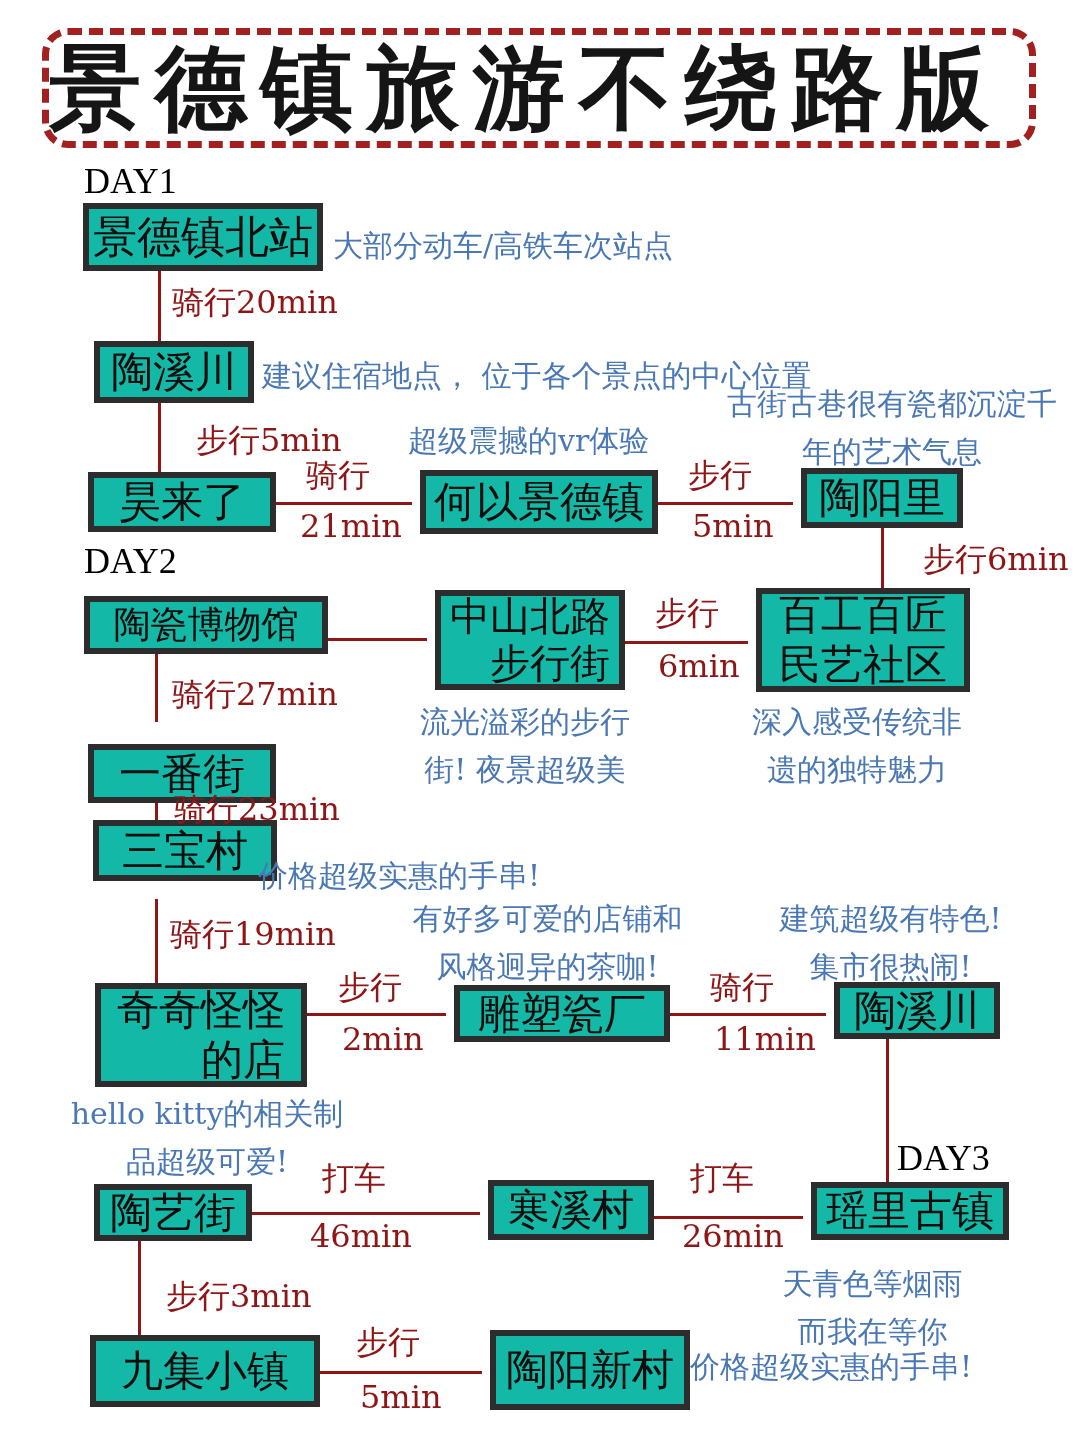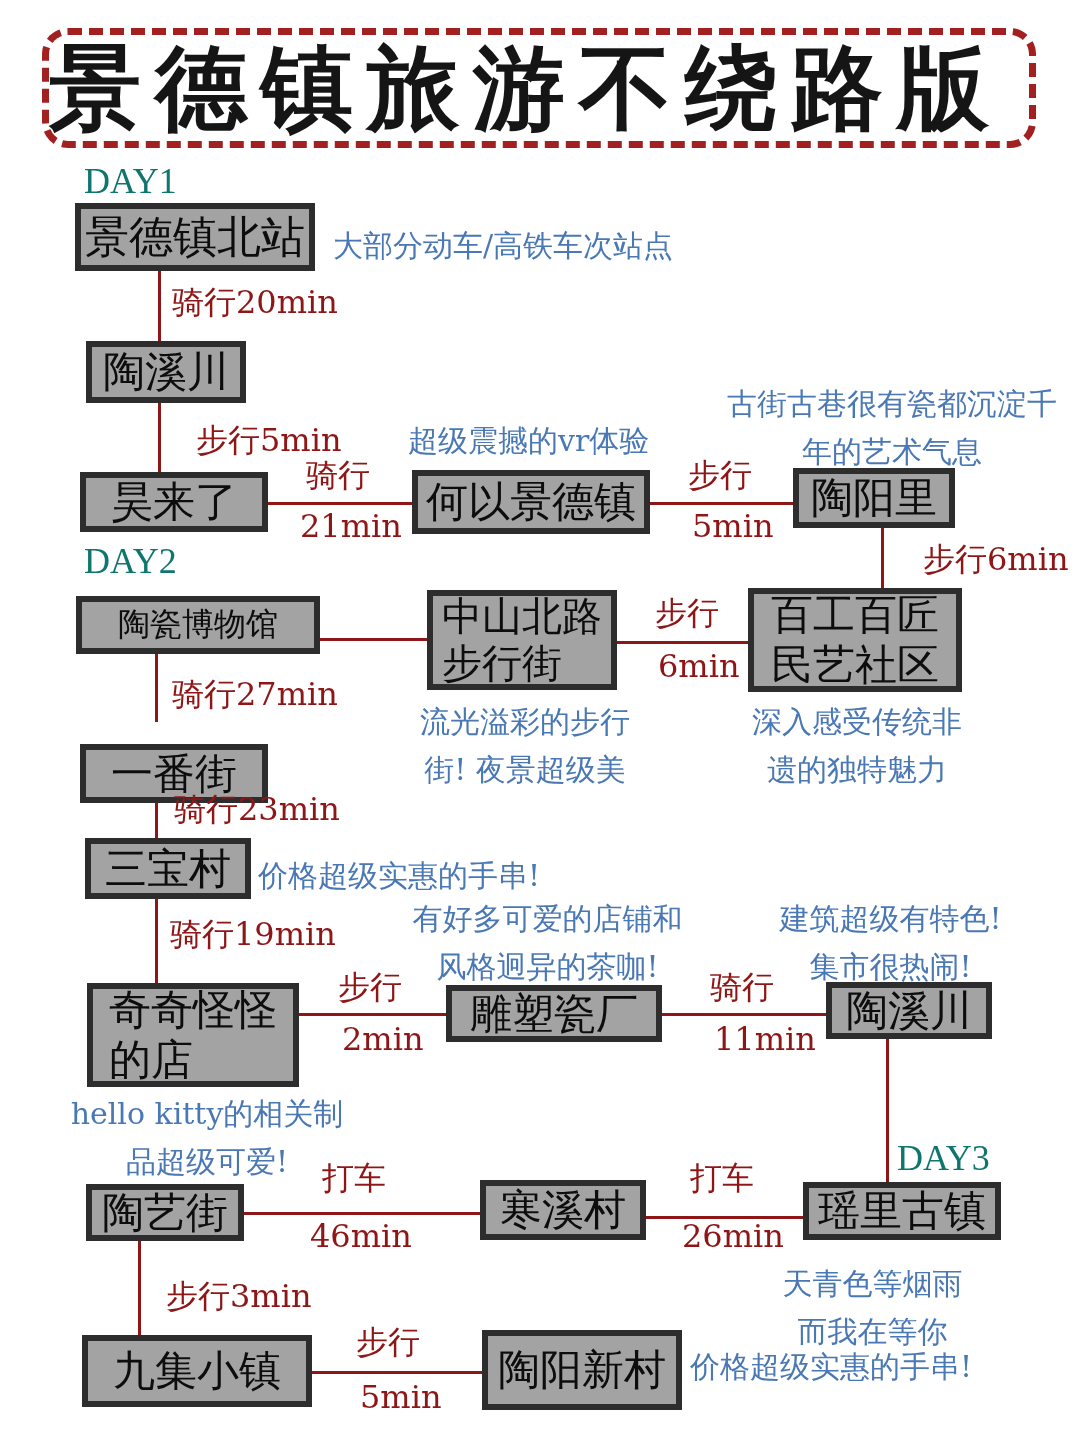--- a/index.html
+++ b/index.html
@@ -3,25 +3,25 @@
 <meta charset="utf-8">
 <style>
   html,body{margin:0;padding:0;background:#ffffff;}
   .canvas{position:relative;width:1080px;height:1440px;background:#ffffff;overflow:hidden;
           font-family:"DejaVu Serif",serif;}
   .title-box{position:absolute;left:42px;top:28px;width:994px;height:120px;
              border:7px dashed #a32020;border-radius:26px;box-sizing:border-box;
              display:flex;align-items:center;justify-content:flex-start;}
   .title-text{font-size:92px;font-weight:bold;color:#151515;letter-spacing:14px;
               white-space:nowrap;line-height:1;}
-  .day{position:absolute;color:#0f766e;font-size:36px;line-height:1;
+  .day{position:absolute;color:#000000;font-size:36px;line-height:1;
        font-family:"Liberation Serif",serif;white-space:nowrap;}
-  .box{position:absolute;border:6px solid #2d2d2d;background:#a3a3a3;box-sizing:border-box;
-       display:flex;align-items:center;justify-content:center;text-align:left;
-       color:#0d0d0d;font-size:42px;line-height:1.18;white-space:pre-line;}
+  .box{position:absolute;border:6px solid #2d2d2d;background:#14b8a6;box-sizing:border-box;
+       display:flex;align-items:center;justify-content:center;text-align:right;
+       color:#0d0d0d;font-size:42px;line-height:1.18;white-space:pre-line;margin-left:8px;}
   .time{position:absolute;color:#8f1616;font-size:32px;line-height:1;white-space:nowrap;}
   .note{position:absolute;color:#4a78b4;font-size:30px;line-height:1.6;
         white-space:pre-line;text-align:center;}
   .note.left{text-align:center;}
   .hline{position:absolute;height:3px;background:#8f1616;}
   .vline{position:absolute;width:3px;background:#8f1616;}
 </style>
 </head>
 <body>
 
@@ -52,27 +52,27 @@
   <div class="hline" style="left:662px;top:1013px;width:164px"></div>
   <div class="hline" style="left:244px;top:1212px;width:236px"></div>
   <div class="hline" style="left:646px;top:1216px;width:157px"></div>
   <div class="hline" style="left:310px;top:1371px;width:172px"></div>
 
   <div class="box" style="left:75px;top:203px;width:240px;height:68px;font-size:44px">景德镇北站</div>
   <div class="box" style="left:86px;top:341px;width:160px;height:62px">陶溪川</div>
   <div class="box" style="left:80px;top:472px;width:188px;height:60px">昊来了</div>
   <div class="box" style="left:412px;top:470px;width:238px;height:64px">何以景德镇</div>
   <div class="box" style="left:793px;top:468px;width:162px;height:60px">陶阳里</div>
-  <div class="box" style="left:76px;top:596px;width:244px;height:58px;font-size:32px">陶瓷博物馆</div>
+  <div class="box" style="left:76px;top:596px;width:244px;height:58px;font-size:37px">陶瓷博物馆</div>
   <div class="box" style="left:427px;top:590px;width:190px;height:100px;font-size:40px">中山北路
 步行街</div>
   <div class="box" style="left:748px;top:588px;width:214px;height:104px">百工百匠
 民艺社区</div>
   <div class="box" style="left:80px;top:744px;width:188px;height:59px">一番街</div>
-  <div class="box" style="left:85px;top:838px;width:166px;height:61px">三宝村</div>
+  <div class="box" style="left:85px;top:820px;width:184px;height:61px">三宝村</div>
   <div class="box" style="left:87px;top:983px;width:212px;height:104px">奇奇怪怪
 的店</div>
   <div class="box" style="left:446px;top:985px;width:216px;height:57px">雕塑瓷厂</div>
   <div class="box" style="left:826px;top:982px;width:166px;height:57px">陶溪川</div>
   <div class="box" style="left:86px;top:1184px;width:158px;height:57px">陶艺街</div>
   <div class="box" style="left:480px;top:1180px;width:166px;height:60px">寒溪村</div>
   <div class="box" style="left:803px;top:1182px;width:198px;height:58px">瑶里古镇</div>
   <div class="box" style="left:82px;top:1335px;width:230px;height:72px">九集小镇</div>
   <div class="box" style="left:482px;top:1330px;width:200px;height:80px">陶阳新村</div>
 
@@ -94,20 +94,21 @@
   <div class="time" style="left:714px;top:1023px">11min</div>
   <div class="time" style="left:322px;top:1162px">打车</div>
   <div class="time" style="left:310px;top:1220px">46min</div>
   <div class="time" style="left:690px;top:1162px">打车</div>
   <div class="time" style="left:682px;top:1220px">26min</div>
   <div class="time" style="left:166px;top:1280px">步行3min</div>
   <div class="time" style="left:356px;top:1326px">步行</div>
   <div class="time" style="left:360px;top:1381px">5min</div>
 
   <div class="note left" style="left:333px;top:222px">大部分动车/高铁车次站点</div>
+  <div class="note left" style="left:262px;top:352px">建议住宿地点， 位于各个景点的中心位置</div>
   <div class="note left" style="left:408px;top:417px">超级震撼的vr体验</div>
   <div class="note" style="left:712px;top:380px;width:360px">古街古巷很有瓷都沉淀千
 年的艺术气息</div>
   <div class="note" style="left:410px;top:698px;width:230px">流光溢彩的步行
 街! 夜景超级美</div>
   <div class="note" style="left:742px;top:698px;width:230px">深入感受传统非
 遗的独特魅力</div>
   <div class="note left" style="left:258px;top:852px">价格超级实惠的手串!</div>
   <div class="note" style="left:405px;top:895px;width:285px">有好多可爱的店铺和
 风格迥异的茶咖!</div>

